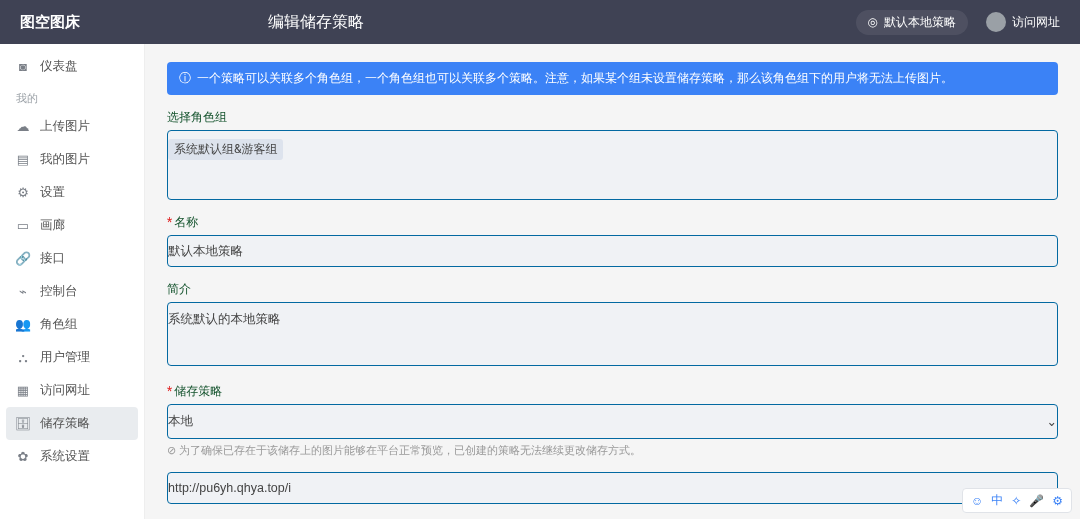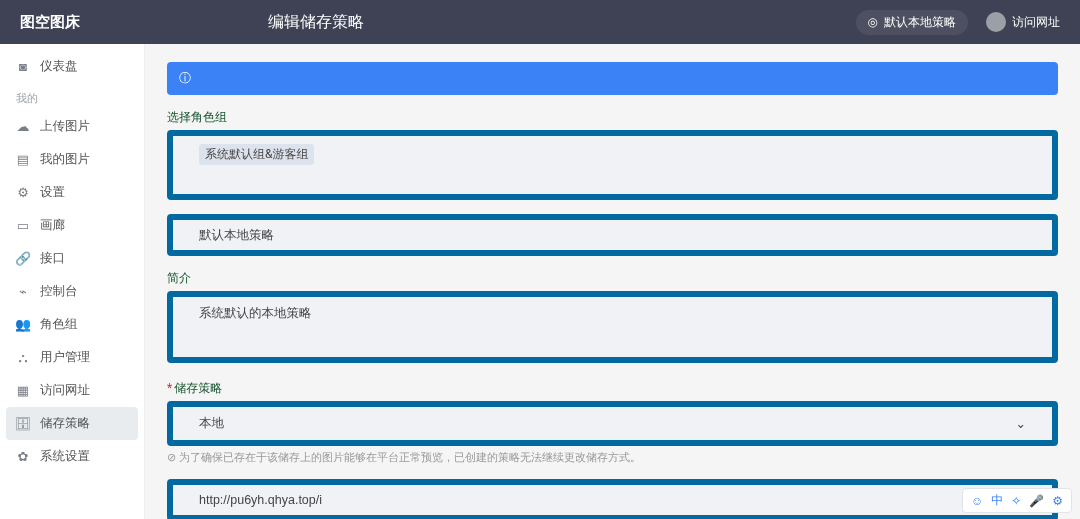--- a/index.html
+++ b/index.html
@@ -14,22 +14,22 @@
 .nav{padding:6px 0;flex:1}
 .nav-group-label{color:#9aa0a6;font-size:11px;padding:8px 16px 4px}
 .nav-item{display:flex;align-items:center;gap:10px;padding:8px 16px;color:#555;cursor:pointer;font-size:12.5px}
 .nav-item.active{background:#e9ecef;border-radius:4px;margin:0 6px;padding:8px 10px}
 .nav-icon{width:14px;height:14px;display:inline-flex;align-items:center;justify-content:center;color:#7a7f87;font-size:13px}
 .main{position:absolute;top:44px;left:145px;right:0;bottom:0;overflow-y:auto;padding:18px 22px}
 .alert{background:#3b82f6;color:#fff;border-radius:4px;padding:8px 12px;font-size:12px;display:flex;align-items:center;gap:6px}
 .form-group{margin-top:14px}
 .label{font-size:12px;color:#14532d;margin-bottom:4px;display:block}
 .req::before{content:"*";color:#e02424;margin-right:2px}
-.input,.select,.textarea,.tagbox{width:100%;background:#f0f2f5;border:6px solid #0369a1;border-radius:4px;padding:8px 26px;font-size:12.5px;color:#444;outline:none}
-.textarea{height:72px;resize:none}
+.input,.select,.textarea,.tagbox{width:100%;background:#f0f2f5;border:1px solid #0369a1;border-radius:4px;padding:8px 0;font-size:12.5px;color:#444;outline:none}
+.textarea{height:64px;resize:none}
 .tagbox{min-height:70px;display:flex;align-items:flex-start}
 .tag{background:#dde3ed;border-radius:3px;padding:2px 6px;font-size:12px;color:#444}
 .select{display:flex;justify-content:space-between;align-items:center;cursor:pointer}
 .hint{font-size:11px;color:#999;margin-top:4px}
 .warn-icon{color:#fff}
 .float-tools{position:fixed;right:8px;bottom:6px;display:flex;align-items:center;gap:8px;background:#fff;border:1px solid #e0e3e8;border-radius:4px;padding:3px 8px;font-size:12px;color:#3b82f6}
 .float-tools span{cursor:pointer}
 </style>
 </head>
 <body>
@@ -100,30 +100,32 @@
         <span class="nav-icon">✿</span>
         <span>系统设置</span>
       </div>
     </div>
 
 </div>
 
 <div class="main">
   <div class="alert">
     <span class="warn-icon">ⓘ</span>
+    <span>一个策略可以关联多个角色组，一个角色组也可以关联多个策略。注意，如果某个组未设置储存策略，那么该角色组下的用户将无法上传图片。</span>
   </div>
 
   <div class="form-group">
     <span class="label">选择角色组</span>
     <div class="tagbox">
       <span class="tag">系统默认组&amp;游客组</span>
     </div>
   </div>
 
   <div class="form-group">
+    <span class="label req">名称</span>
     <input class="input" value="默认本地策略" style="">
   </div>
 
   <div class="form-group">
     <span class="label">简介</span>
     <textarea class="textarea" style="">系统默认的本地策略</textarea>
   </div>
 
   <div class="form-group">
     <span class="label req">储存策略</span>

